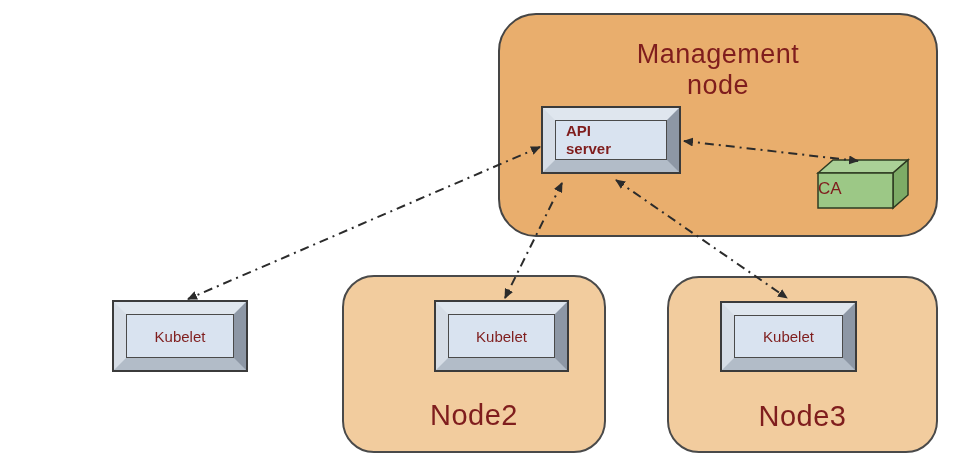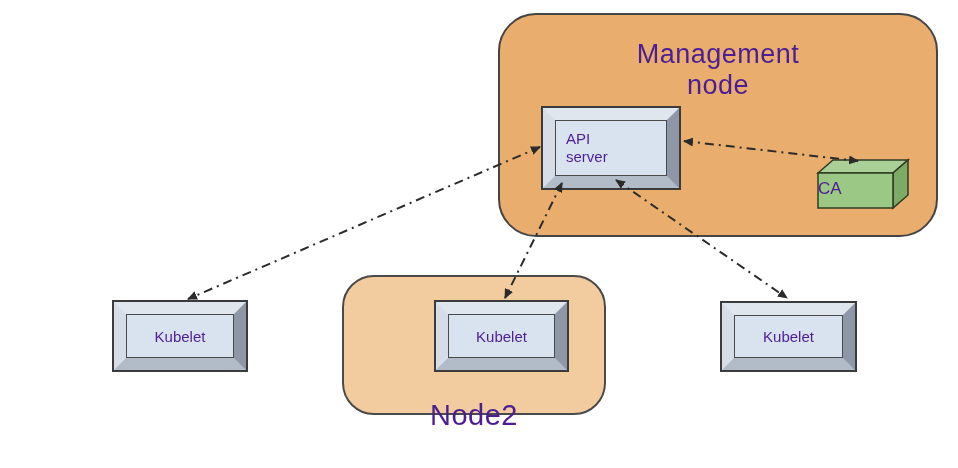--- a/index.html
+++ b/index.html
@@ -1,18 +1,18 @@
 <!DOCTYPE html>
 <html><head>
 <meta charset="utf-8">
 <style>
   html,body { margin:0; padding:0; background:#ffffff; }
   .canvas {
     position:relative; width:958px; height:468px; background:#ffffff;
-    font-family:"Liberation Sans", sans-serif; color:#4c1d95; overflow:hidden;
+    font-family:"Liberation Sans", sans-serif; color:#7f1d1d; overflow:hidden;
   }
   
   .mgmt {
     position:absolute; left:498px; top:13px; width:440px; height:224px;
     background:#e9ae6d; border:2px solid #454545; border-radius:38px; box-sizing:border-box;
   }
   .mgmt-title {
     position:absolute; left:0; right:0; top:24px; text-align:center;
     font-size:27px; line-height:31px; white-space:pre-line; letter-spacing:0.5px;
   }
@@ -55,25 +55,28 @@
 </head>
 <body>
 
 <div class="canvas">
 
   <div class="mgmt">
     <div class="mgmt-title">Management
 node</div>
   </div>
 
-  <div class="wnode" style="left:342px; top:275px; width:264px; height:140px;">
+  <div class="wnode" style="left:342px; top:275px; width:264px; height:178px;">
     <div class="wnode-label">Node2</div>
   </div>
+  <div class="wnode" style="left:667px; top:276px; width:271px; height:177px;">
+    <div class="wnode-label">Node3</div>
+  </div>
 
-  <div class="bevel" style="left:541px; top:106px; width:140px; height:84px;">
+  <div class="bevel" style="left:541px; top:106px; width:140px; height:68px;font-weight:bold;">
     <div class="bevel-frame">
       <div class="bevel-face">
         <span class="api-text">API
 server</span>
       </div>
     </div>
   </div>
 
   <div class="bevel" style="left:112px; top:300px; width:136px; height:72px;">
     <div class="bevel-frame">

